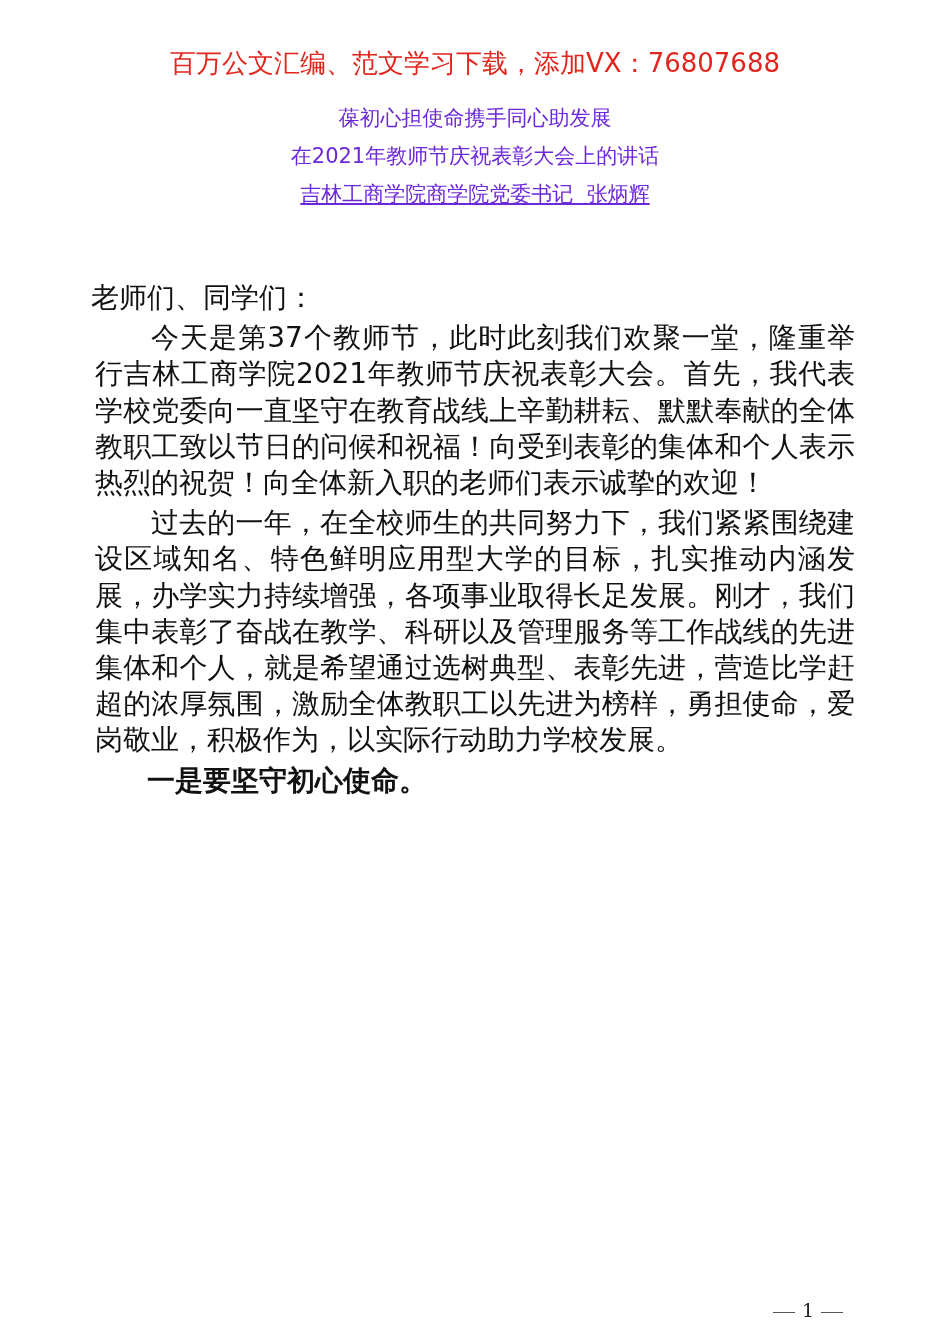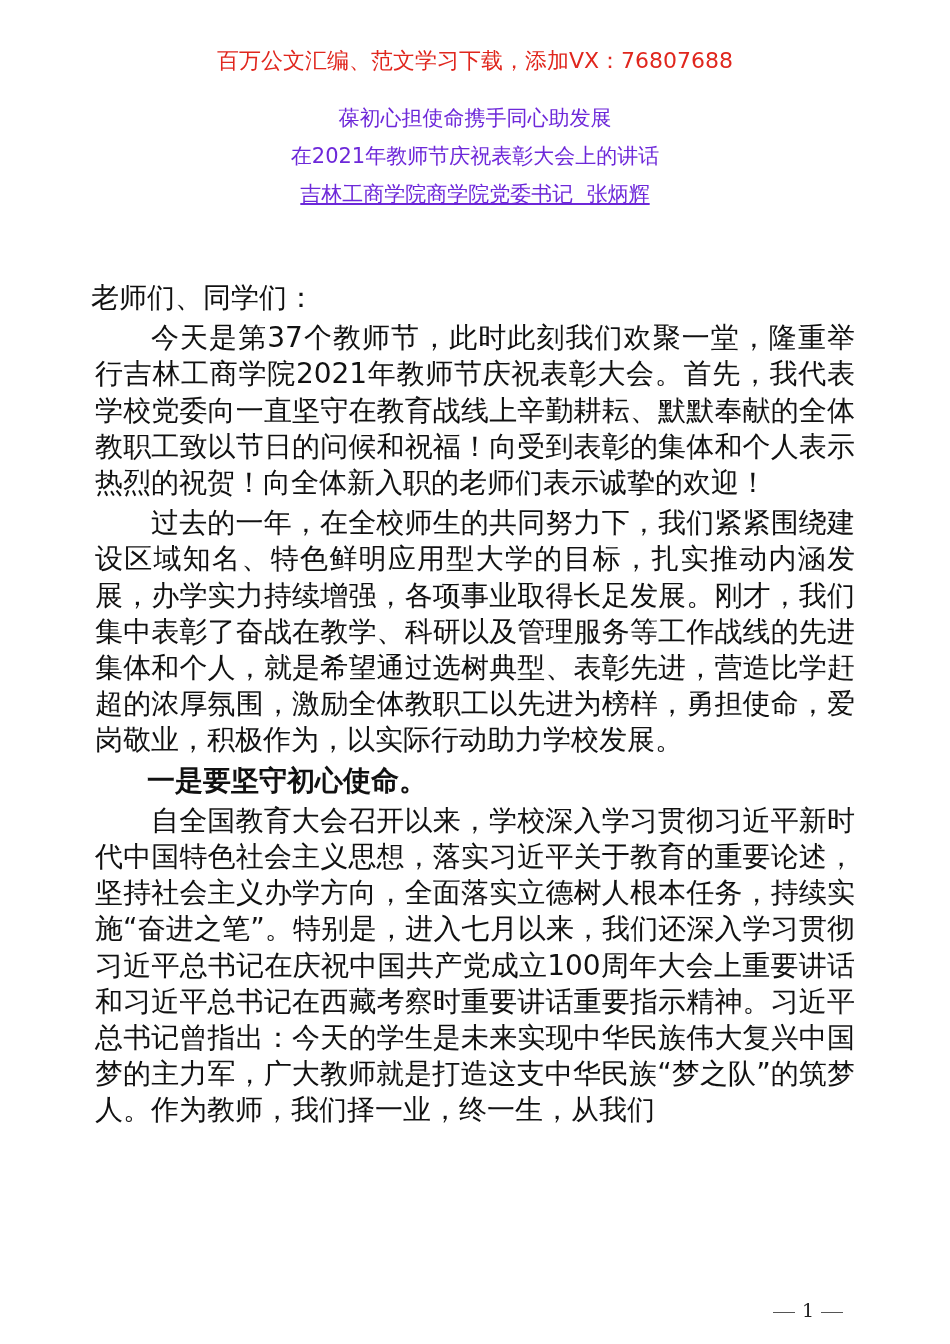--- a/index.html
+++ b/index.html
@@ -14,21 +14,21 @@
       overflow: hidden;
       font-family: "DejaVu Sans", "Liberation Sans", sans-serif;
       color: #111111;
     }
     .watermark {
       position: absolute;
       top: 46px;
       left: 0;
       width: 950px;
       text-align: center;
-      font-size: 22px;
+      font-size: 26px;
       color: #e0261d;
       letter-spacing: 0px;
     }
     .title-block {
       position: absolute;
       top: 99px;
       left: 0;
       width: 950px;
       text-align: center;
       font-size: 21px;
@@ -85,18 +85,17 @@
   <div>葆初心担使命携手同心助发展</div>
   <div>在2021年教师节庆祝表彰大会上的讲话</div>
   <div style="white-space:pre;text-decoration:underline;">吉林工商学院商学院党委书记  张炳辉</div>
 </div>
 
 <div class="body-text">
   <p class="salutation">老师们、同学们：</p>
   <p class="para">今天是第37个教师节，此时此刻我们欢聚一堂，隆重举行吉林工商学院2021年教师节庆祝表彰大会。首先，我代表学校党委向一直坚守在教育战线上辛勤耕耘、默默奉献的全体教职工致以节日的问候和祝福！向受到表彰的集体和个人表示热烈的祝贺！向全体新入职的老师们表示诚挚的欢迎！</p>
   <p class="para">过去的一年，在全校师生的共同努力下，我们紧紧围绕建设区域知名、特色鲜明应用型大学的目标，扎实推动内涵发展，办学实力持续增强，各项事业取得长足发展。刚才，我们集中表彰了奋战在教学、科研以及管理服务等工作战线的先进集体和个人，就是希望通过选树典型、表彰先进，营造比学赶超的浓厚氛围，激励全体教职工以先进为榜样，勇担使命，爱岗敬业，积极作为，以实际行动助力学校发展。</p>
   <p class="heading-bold">一是要坚守初心使命。</p>
-  <p class="para">自全国教育大会召开以来，学校深入学习贯彻习近平新时代中国特色社会主义思想，落实习近平关于教育的重要论述，坚持社会主义办学方向，全面落实立德树人根本任务，持续实施“奋进之笔”。特别是，进入七月以来，我们还深入学习贯彻习近平总书记在庆祝中国共产党成立100周年大会上重要讲话和习近平总书记在西藏考察时重要讲话重要指示精神。习近平总书记曾指出：今天的学生是未来实现中华民族伟大复兴中国梦的主力军，广大教师就是打造这支中华民族“梦之队”的筑梦人。作为教师，我们择一业，终一生，从我们</p>
 </div>
 
 <div class="page-number">
   <span class="dash"></span><span>1</span><span class="dash"></span>
 </div>
 
 </body></html>

